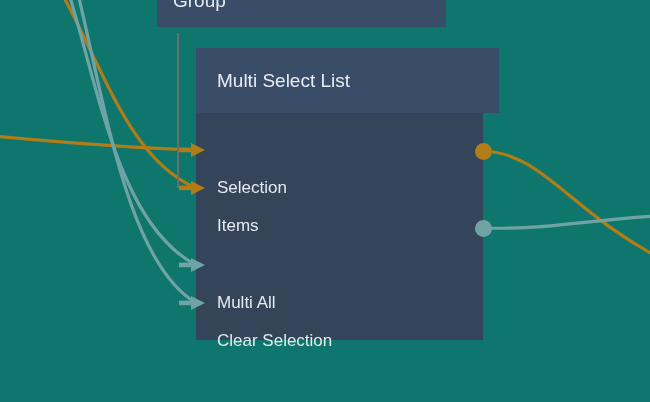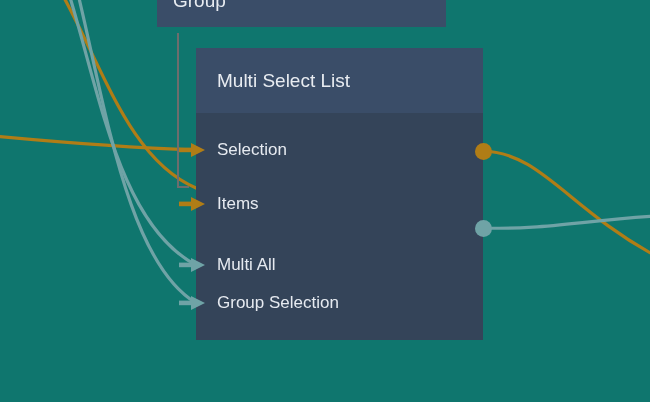--- a/index.html
+++ b/index.html
@@ -78,20 +78,21 @@
     height: 292px;
     background: #344459;
   }
   #main-node .node-header {
     position: absolute;
     left: 0;
     top: 0;
     width: 100%;
     height: 65px;
     background: #3a4d68;
+    padding-left: 16px;
   }
   #main-node .node-title {
     position: absolute;
     left: 21px;
     top: 22px;
     font-size: 19px;
     color: #e8ecf1;
     white-space: nowrap;
   }
   .port-row {
@@ -99,20 +100,21 @@
     left: 0;
     width: 100%;
     height: 26px;
   }
   .port-label {
     position: absolute;
     font-size: 17px;
     color: #e6eaf0;
     white-space: nowrap;
     line-height: 26px;
+    margin-top: 38px;
   }
   .port-row.input .port-label { left: 21px; }
   .port-row.output .port-label { right: 20px; }
 
   
   .port-marker {
     position: absolute;
     top: 0;
   }
   .arrow-marker {
@@ -159,40 +161,40 @@
       <div class="node-title">Multi Select List</div>
     </div>
     <div id="port-rows">
         <div class="port-row input" style="top: 89px;">
           <svg class="port-marker arrow-marker" viewBox="0 0 26 16">
             <rect x="0" y="5.6" width="15" height="4.6" fill="#b07d16"></rect>
             <polygon points="12,1 26,8 12,15" fill="#b07d16"></polygon>
           </svg>
           <div class="port-label">Selection</div>
         </div>
-        <div class="port-row input" style="top: 143px;">
+        <div class="port-row input" style="top: 127px;">
           <svg class="port-marker arrow-marker" viewBox="0 0 26 16">
             <rect x="0" y="5.6" width="15" height="4.6" fill="#b07d16"></rect>
             <polygon points="12,1 26,8 12,15" fill="#b07d16"></polygon>
           </svg>
           <div class="port-label">Items</div>
         </div>
         <div class="port-row input" style="top: 204px;">
           <svg class="port-marker arrow-marker" viewBox="0 0 26 16">
             <rect x="0" y="5.6" width="15" height="4.6" fill="#6fa3a6"></rect>
             <polygon points="12,1 26,8 12,15" fill="#6fa3a6"></polygon>
           </svg>
           <div class="port-label">Multi All</div>
         </div>
         <div class="port-row input" style="top: 242px;">
           <svg class="port-marker arrow-marker" viewBox="0 0 26 16">
             <rect x="0" y="5.6" width="15" height="4.6" fill="#6fa3a6"></rect>
             <polygon points="12,1 26,8 12,15" fill="#6fa3a6"></polygon>
           </svg>
-          <div class="port-label">Group Selection</div>
+          <div class="port-label">Clear Selection</div>
         </div>
         <div class="port-row output" style="top: 90px;">
           <div class="port-marker circle-marker data" style="background: rgb(176, 125, 22);"></div>
         </div>
         <div class="port-row output" style="top: 167px;">
           <div class="port-marker circle-marker exec" style="background: rgb(111, 163, 166);"></div>
         </div>
       </div>
   </div>
 

